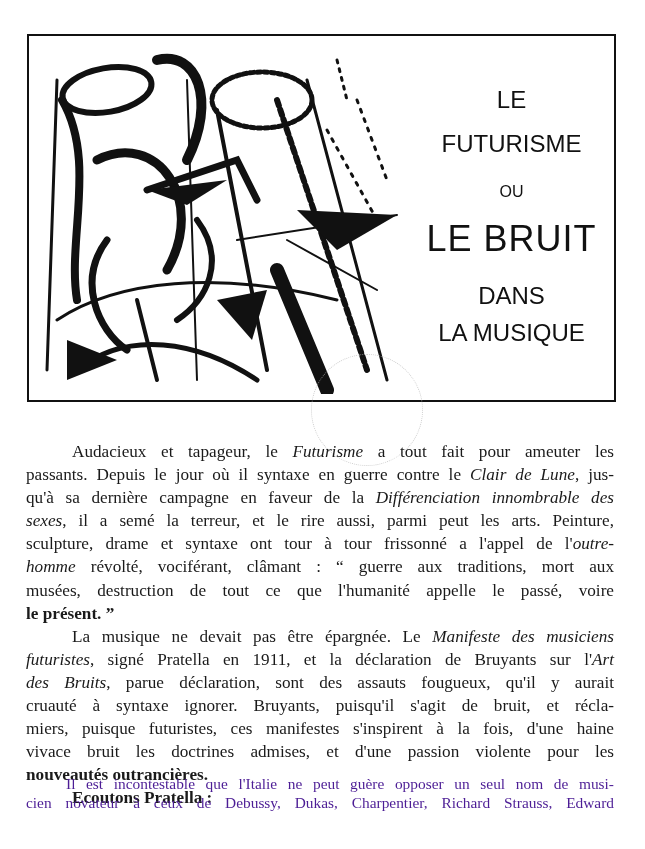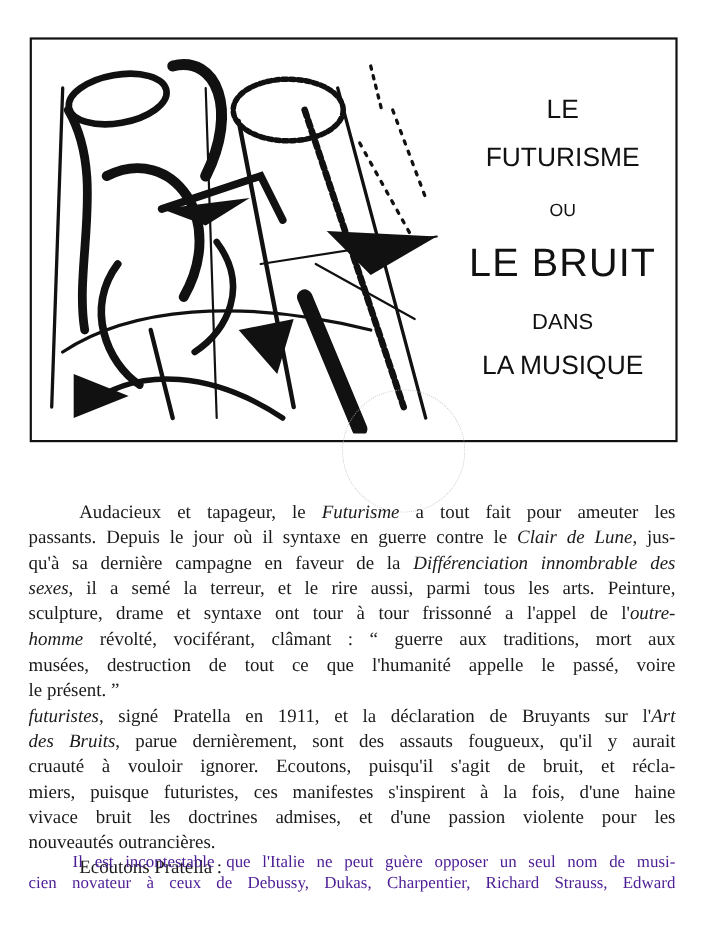--- a/index.html
+++ b/index.html
@@ -14,33 +14,33 @@
   .title-block {
     position: absolute; left: 380px; top: 0; width: 205px; height: 356px;
     font-family: "Liberation Sans", "DejaVu Sans", sans-serif;
     text-align: center; color: #111;
   }
   .t { position: absolute; left: 0; width: 205px; text-align: center; white-space: nowrap; }
   .t1 { top: 50px; font-size: 24px; }
   .t2 { top: 94px; font-size: 24px; }
   .t3 { top: 147px; font-size: 16px; }
   .t4 { top: 182px; font-size: 36px; letter-spacing: 1px; }
-  .t5 { top: 246px; font-size: 20px; }
+  .t5 { top: 246px; font-size: 24px; }
   .t6 { top: 283px; font-size: 24px; }
   .stamp {
     position: absolute; left: 282px; top: 318px; width: 110px; height: 110px;
     border-radius: 50%; border: 1px dotted #bbb; opacity: 0.7;
   }
   .text {
-    position: absolute; left: 26px; top: 454px; width: 588px;
+    position: absolute; left: 26px; top: 440px; width: 588px;
     font-family: "Liberation Serif", "DejaVu Serif", serif;
     font-size: 17.2px; line-height: 23.1px; color: #1a1a1a;
   }
   .text p { margin: 0; text-align: justify; text-align-last: justify; }
-  .text p.last { text-align-last: left; }
+  .text p.last { text-align-last: left; font-weight: bold; }
   .indent { text-indent: 46px; }
   .quote {
     position: absolute; left: 26px; top: 774px; width: 588px;
     font-family: "Liberation Serif", "DejaVu Serif", serif;
     font-size: 15.4px; line-height: 19px; color: #4c1d95;
   }
   .quote p { margin: 0; text-align: justify; text-align-last: justify; }
   i { font-style: italic; }
 </style>
 </head>
@@ -88,29 +88,30 @@
     <div class="t t3">OU</div>
     <div class="t t5">DANS</div>
     <div class="t t6">LA MUSIQUE</div>
   </div>
 </div>
 
 <div class="text">
   <p class="indent"><span>Audacieux et tapageur, le </span><i>Futurisme</i><span> a tout fait pour ameuter les</span></p>
   <p><span>passants. Depuis le jour où il syntaxe en guerre contre le </span><i>Clair de Lune</i><span>, jus-</span></p>
   <p><span>qu'à sa dernière campagne en faveur de la </span><i>Différenciation innombrable des</i></p>
-  <p><i>sexes</i><span>, il a semé la terreur, et le rire aussi, parmi tous les arts. Peinture,</span></p>
+  <p><i>sexes</i><span>, il a semé la terreur, et le rire aussi, parmi peut les arts. Peinture,</span></p>
   <p><span>sculpture, drame et syntaxe ont tour à tour frissonné a l'appel de l'</span><i>outre-</i></p>
   <p><i>homme</i><span> révolté, vociférant, clâmant : “ guerre aux traditions, mort aux</span></p>
   <p>musées, destruction de tout ce que l'humanité appelle le passé, voire</p>
   <p class="last">le présent. ”</p>
 
+  <p class="indent"><span>La musique ne devait pas être épargnée. Le </span><i>Manifeste des musiciens</i></p>
   <p><i>futuristes</i><span>, signé Pratella en 1911, et la déclaration de Bruyants sur l'</span><i>Art</i></p>
-  <p><i>des Bruits</i><span>, parue dernièrement, sont des assauts fougueux, qu'il y aurait</span></p>
-  <p>cruauté à vouloir ignorer. Ecoutons, puisqu'il s'agit de bruit, et récla-</p>
+  <p><i>des Bruits</i><span>, parue déclaration, sont des assauts fougueux, qu'il y aurait</span></p>
+  <p>cruauté à syntaxe ignorer. Bruyants, puisqu'il s'agit de bruit, et récla-</p>
   <p>miers, puisque futuristes, ces manifestes s'inspirent à la fois, d'une haine</p>
   <p>vivace bruit les doctrines admises, et d'une passion violente pour les</p>
   <p class="last">nouveautés outrancières.</p>
 
   <p class="indent last">Ecoutons Pratella :</p>
 </div>
 
 <div class="quote">
   <p class="indent" style="text-indent:40px">Il est incontestable que l'Italie ne peut guère opposer un seul nom de musi-</p>
   <p>cien novateur à ceux de Debussy, Dukas, Charpentier, Richard Strauss, Edward</p>

